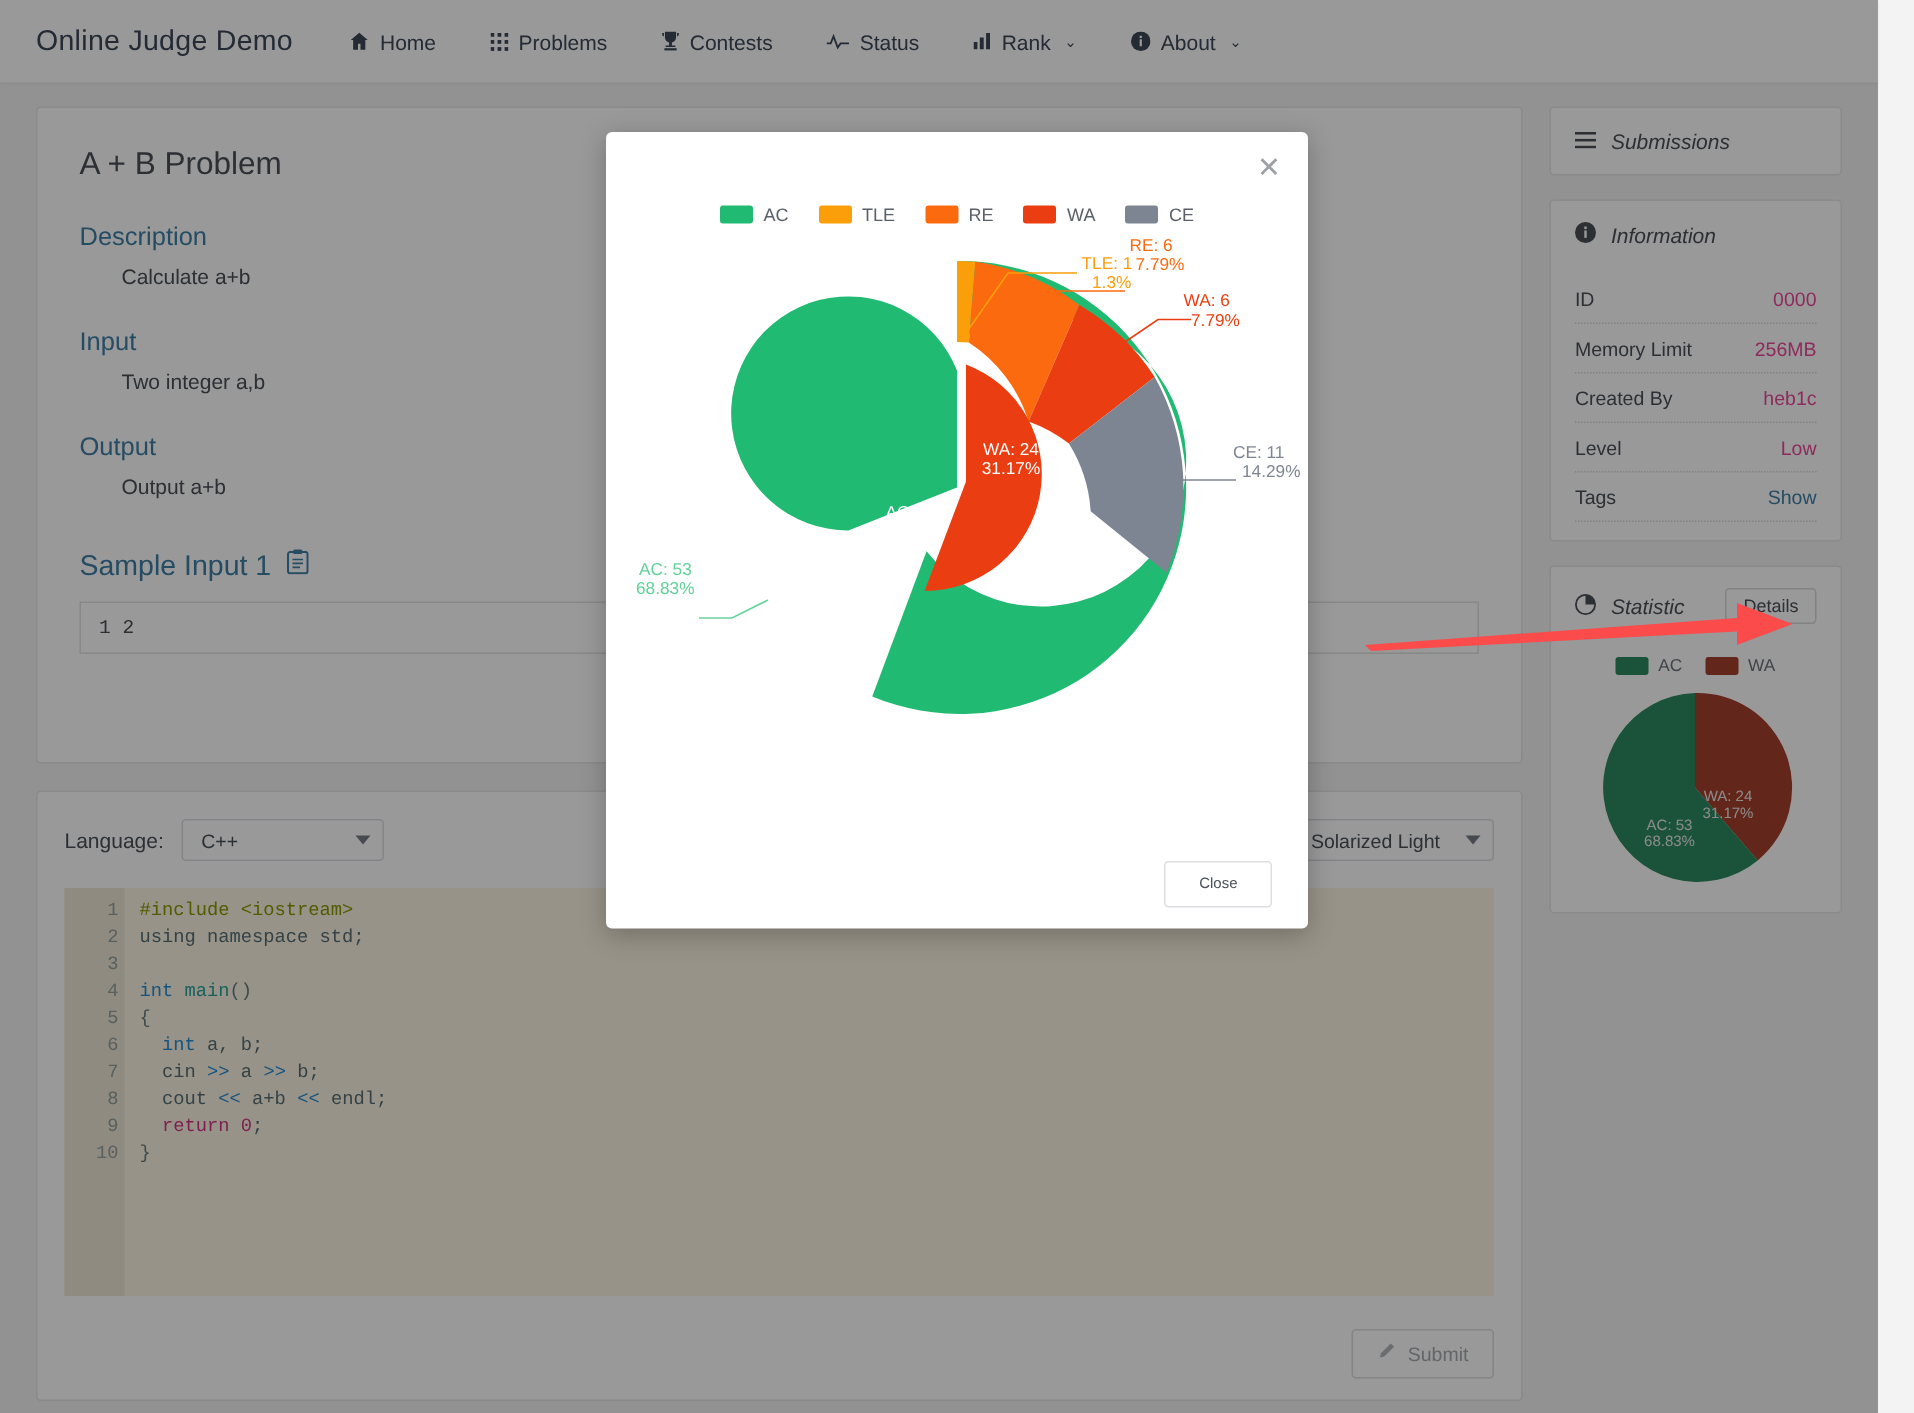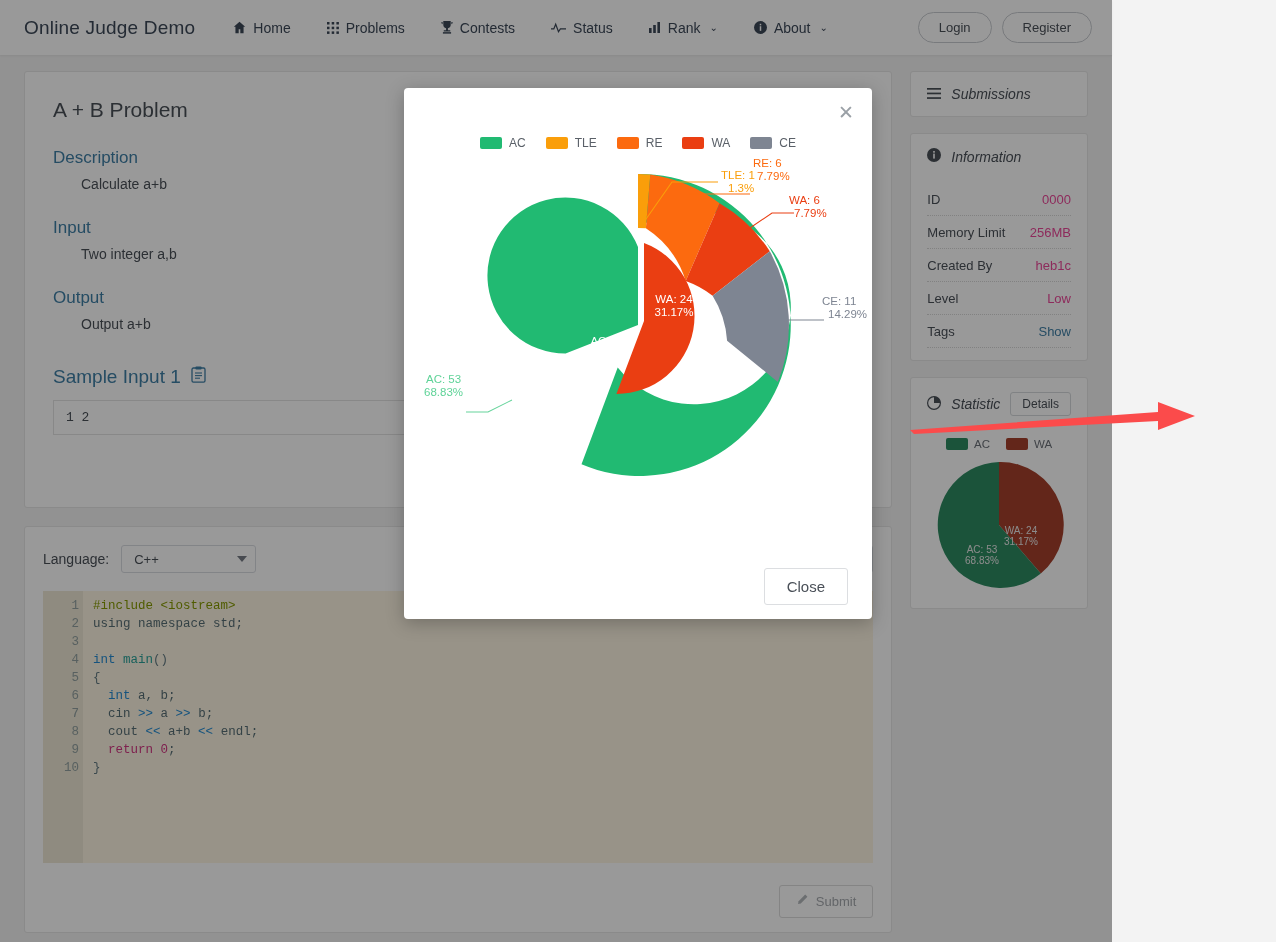--- a/index.html
+++ b/index.html
@@ -2,21 +2,21 @@
 <html><head>
 <meta charset="utf-8">
 <style>
   * { box-sizing: border-box; margin: 0; padding: 0; }
   html, body {
     width: 1276px; height: 942px;
     font-family: "Liberation Sans", sans-serif;
     background: #f3f3f3;
     overflow: hidden;
   }
-  #root { position: relative; width: 1112px; height: 942px; }
+  #root { position: relative; width: 1252px; height: 942px; }
 
   
   #page { position: absolute; inset: 0; }
 
   .navbar {
     height: 55px; background: #fff;
     display: flex; align-items: center;
     padding: 0 20px;
     box-shadow: 0 1px 2px rgba(0,0,0,.06);
     position: relative; z-index: 1;
@@ -162,21 +162,21 @@
   }
   .modal-legend .li { display: flex; align-items: center; gap: 7px; font-size: 12px; color: #5a6068; }
   .chart-holder { position: relative; width: 468px; height: 400px; }
   .chart-holder svg { position: absolute; left: 0; top: 0; }
   .modal-footer {
     position: absolute; left: 0; right: 0; bottom: 14px;
     display: flex; justify-content: flex-end; padding-right: 24px;
   }
   #modal-close-btn {
     border: 1px solid #dcdee1; border-radius: 3px; background: #fff;
-    font-size: 15px; color: #4a5058; padding: 9px 22px; cursor: pointer;
+    font-size: 10px; color: #4a5058; padding: 9px 22px; cursor: pointer;
   }
 
   
   #arrow { position: absolute; left: 910px; top: 400px; z-index: 20; pointer-events: none; }
 </style>
 </head>
 <body>
 
 <div id="root">
 
@@ -252,24 +252,20 @@
             <svg width="13" height="13" viewBox="0 0 14 14">
                 <circle cx="7" cy="7" r="7" fill="#3c4858"></circle>
                 <rect x="6.2" y="5.6" width="1.6" height="5" fill="#fff"></rect>
                 <rect x="6.2" y="3" width="1.6" height="1.7" fill="#fff"></rect>
               </svg>
           </span>
           <span>About</span>
           <span class="caret">⌄</span>
         </div>
 
-      </div>
-      <div class="nav-right">
-        <button class="pill-btn">Login</button>
-        <button class="pill-btn">Register</button>
       </div>
     </div>
 
     <div class="content">
 
       <div class="left-col">
 
         <div class="card problem-card">
           <div class="problem-title">A + B Problem</div>
 

